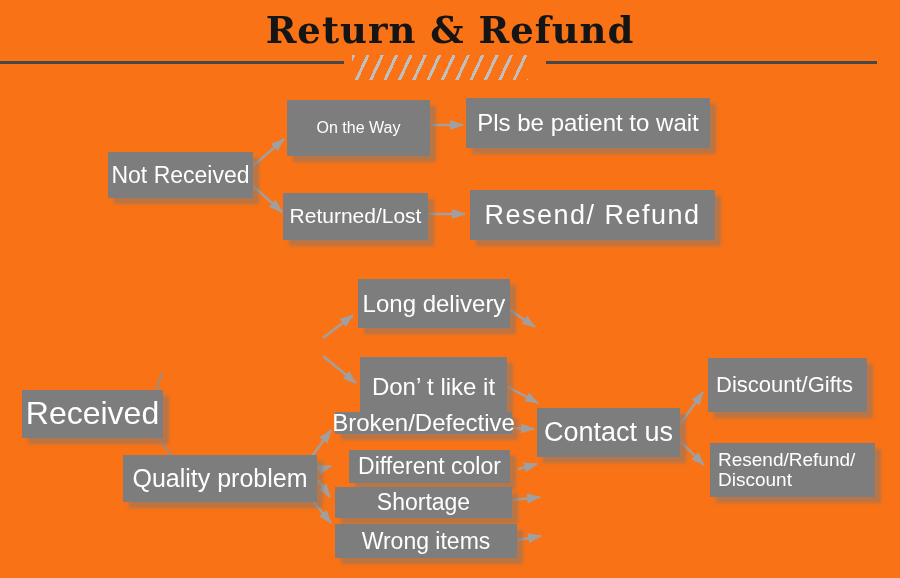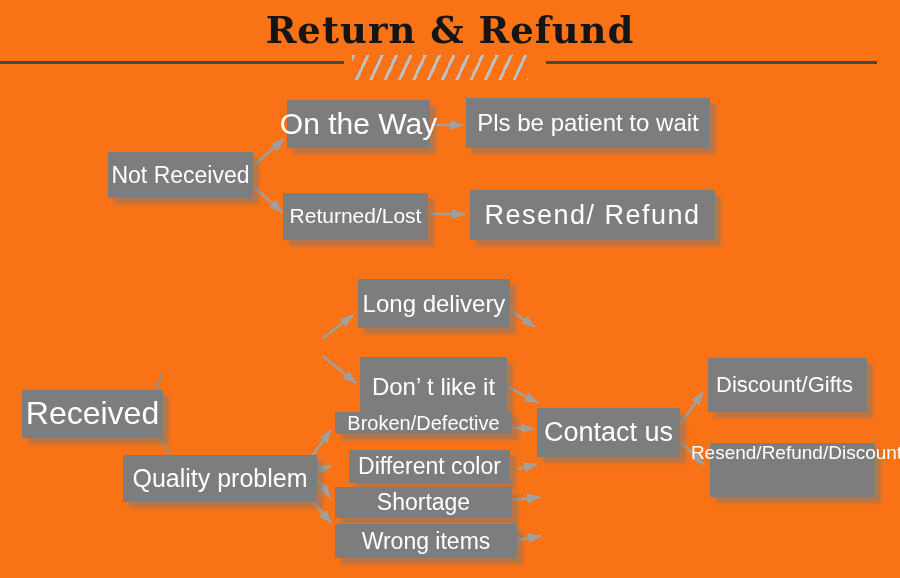--- a/index.html
+++ b/index.html
@@ -37,21 +37,21 @@
     background:#7d7d7d;
     color:#ffffff;
     display:flex;
     align-items:center;
     justify-content:center;
     white-space:nowrap;
     box-shadow:6px 6px 3px rgba(120,120,120,0.5);
     line-height:1.05;
   }
   .node.align-left{justify-content:flex-start;padding-left:8px;box-sizing:border-box;}
-  .node.two-line{flex-direction:row;align-items:flex-start;padding-left:8px;box-sizing:border-box;}
+  .node.two-line{flex-direction:column;align-items:flex-start;padding-left:8px;box-sizing:border-box;}
   .arrow-layer{position:absolute;left:0;top:0;width:900px;height:578px;}
 </style>
 </head>
 <body>
 
 <div id="stage">
 
   <div class="title">Return &amp; Refund</div>
   <div class="rule rule-left"></div>
   <div class="rule rule-right"></div>
@@ -85,32 +85,32 @@
         <path d="M681,442 L704,465" marker-end="url(#ah)"></path>
       </g>
       <g stroke="#8f8f8f" stroke-width="2" fill="none">
         <path d="M162,373 L156,391"></path>
         <path d="M159,439 L172,456"></path>
       </g>
     </svg>
   </div>
 
   <div class="node" style="left:108px;top:152px;width:145px;height:46px;font-size:23px">Not Received</div>
-  <div class="node" style="left:287px;top:100px;width:143px;height:48px;font-size:30px">On the Way</div>
+  <div class="node" style="left:287px;top:100px;width:143px;height:56px;font-size:16px">On the Way</div>
   <div class="node" style="left:466px;top:98px;width:244px;height:50px;font-size:24px">Pls be patient to wait</div>
   <div class="node" style="left:283px;top:193px;width:145px;height:47px;font-size:21px">Returned/Lost</div>
   <div class="node" style="left:470px;top:190px;width:245px;height:50px;font-size:27px;letter-spacing:1.5px">Resend/ Refund</div>
 
   <div class="node" style="left:22px;top:390px;width:141px;height:48px;font-size:32px">Received</div>
   <div class="node" style="left:123px;top:455px;width:194px;height:47px;font-size:25px">Quality problem</div>
 
   <div class="node" style="left:358px;top:279px;width:152px;height:49px;font-size:24px">Long delivery</div>
   <div class="node" style="left:360px;top:357px;width:147px;height:60px;font-size:24px">Don’ t like it</div>
 
-  <div class="node" style="left:335px;top:412px;width:177px;height:22px;font-size:20px">Broken/Defective</div>
+  <div class="node" style="left:335px;top:412px;width:177px;height:22px;font-size:24px">Broken/Defective</div>
   <div class="node" style="left:349px;top:450px;width:161px;height:33px;font-size:23px">Different color</div>
   <div class="node" style="left:335px;top:487px;width:177px;height:31px;font-size:23px">Shortage</div>
   <div class="node" style="left:335px;top:524px;width:182px;height:34px;font-size:23px">Wrong items</div>
 
   <div class="node" style="left:537px;top:408px;width:143px;height:49px;font-size:27px">Contact us</div>
 
   <div class="node align-left" style="left:708px;top:358px;width:159px;height:54px;font-size:22px">Discount/Gifts</div>
   <div class="node two-line" style="left:710px;top:443px;width:165px;height:54px;font-size:19px">
     <span>Resend/Refund/</span>
     <span>Discount</span>

